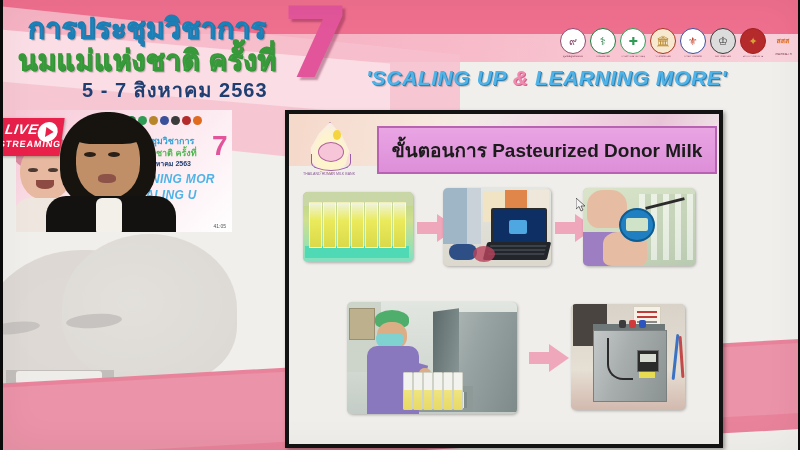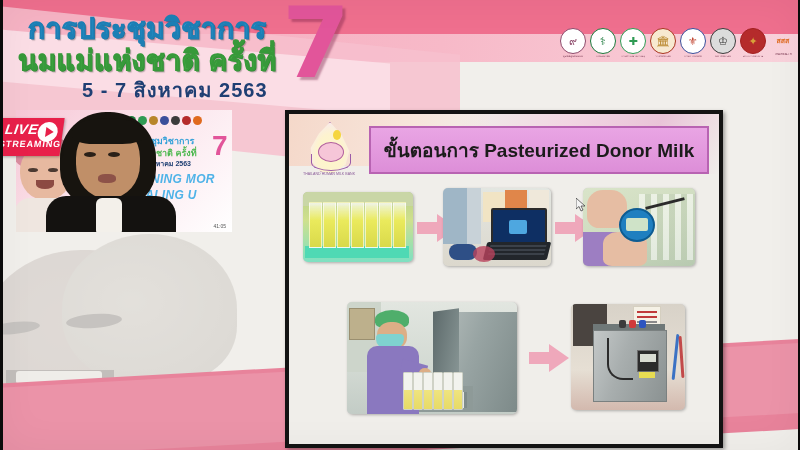--- a/index.html
+++ b/index.html
@@ -134,21 +134,21 @@
         border:1.4px solid #9b5ba8;border-radius:52% 52% 50% 50%/66% 66% 40% 40%;
         clip-path:polygon(50% 0%,76% 26%,92% 56%,84% 82%,58% 98%,30% 96%,10% 76%,8% 50%,26% 22%);}
   .drop .dot{position:absolute;left:36px;top:10px;width:8px;height:10px;border-radius:50%;background:#f5d53f;}
   .drop .baby{position:absolute;left:21px;top:22px;width:24px;height:18px;border-radius:50%;
         background:#f6c6d8;border:1.2px solid #b1609e;opacity:1;filter:none;}
   .drop .hands{position:absolute;left:14px;top:34px;width:38px;height:16px;border-radius:0 0 50% 50%;
         border:1.4px solid #9b5ba8;border-top:none;}
   .drop .cap{position:absolute;left:0px;top:52px;width:64px;text-align:center;font-size:3.6px;
         color:#8b5c99;white-space:nowrap;}
 
-  .slide-title{position:absolute;left:80px;top:12px;width:336px;height:44px;
+  .slide-title{position:absolute;left:88px;top:12px;width:336px;height:44px;
         background:linear-gradient(180deg,#e9a5e4 0%,#e39ade 50%,#dd8ed8 100%);
         border:2px solid #b863b2;display:flex;align-items:center;justify-content:center;}
   .slide-title span{font-size:19px;font-weight:700;color:#1b1b1b;white-space:nowrap;}
 
   .pic{position:absolute;border-radius:5px;box-shadow:1px 1px 3px rgba(0,0,0,.28);overflow:hidden;background:#ccc;}
 
   
   .p1{left:14px;top:78px;width:110px;height:70px;}
   .p1 .bg{position:absolute;inset:0;background:linear-gradient(180deg,#b8cf8a 0%,#cfe08d 40%,#7ee0c2 100%);}
   .p1 .bot{position:absolute;bottom:14px;width:11px;height:44px;background:
@@ -271,20 +271,21 @@
   </div>
 
   <div class="bg-bottomband"></div>
   <div class="bg-bottomband-lt"></div>
 
   <div class="hdr">
     <div class="th-title1">การประชุมวิชาการ</div>
     <div class="th-title2">นมแม่แห่งชาติ ครั้งที่</div>
     <div class="big7">7</div>
     <div class="th-date">5 - 7 สิงหาคม 2563</div>
+    <div class="slogan"><span>'SCALING UP </span><span class="amp">&amp;</span><span> LEARNING MORE'</span></div>
 
     <div class="logos">
       <div class="logo">
           <div class="mark" style="border-color:#8d4a6b;color:#8d4a6b">๙</div>
           <div class="cap">มูลนิธิศูนย์นมแม่</div>
         </div>
       <div class="logo">
           <div class="mark" style="border-color:#1c7a3c;color:#1c7a3c">⚕</div>
           <div class="cap">กรมอนามัย</div>
         </div>

